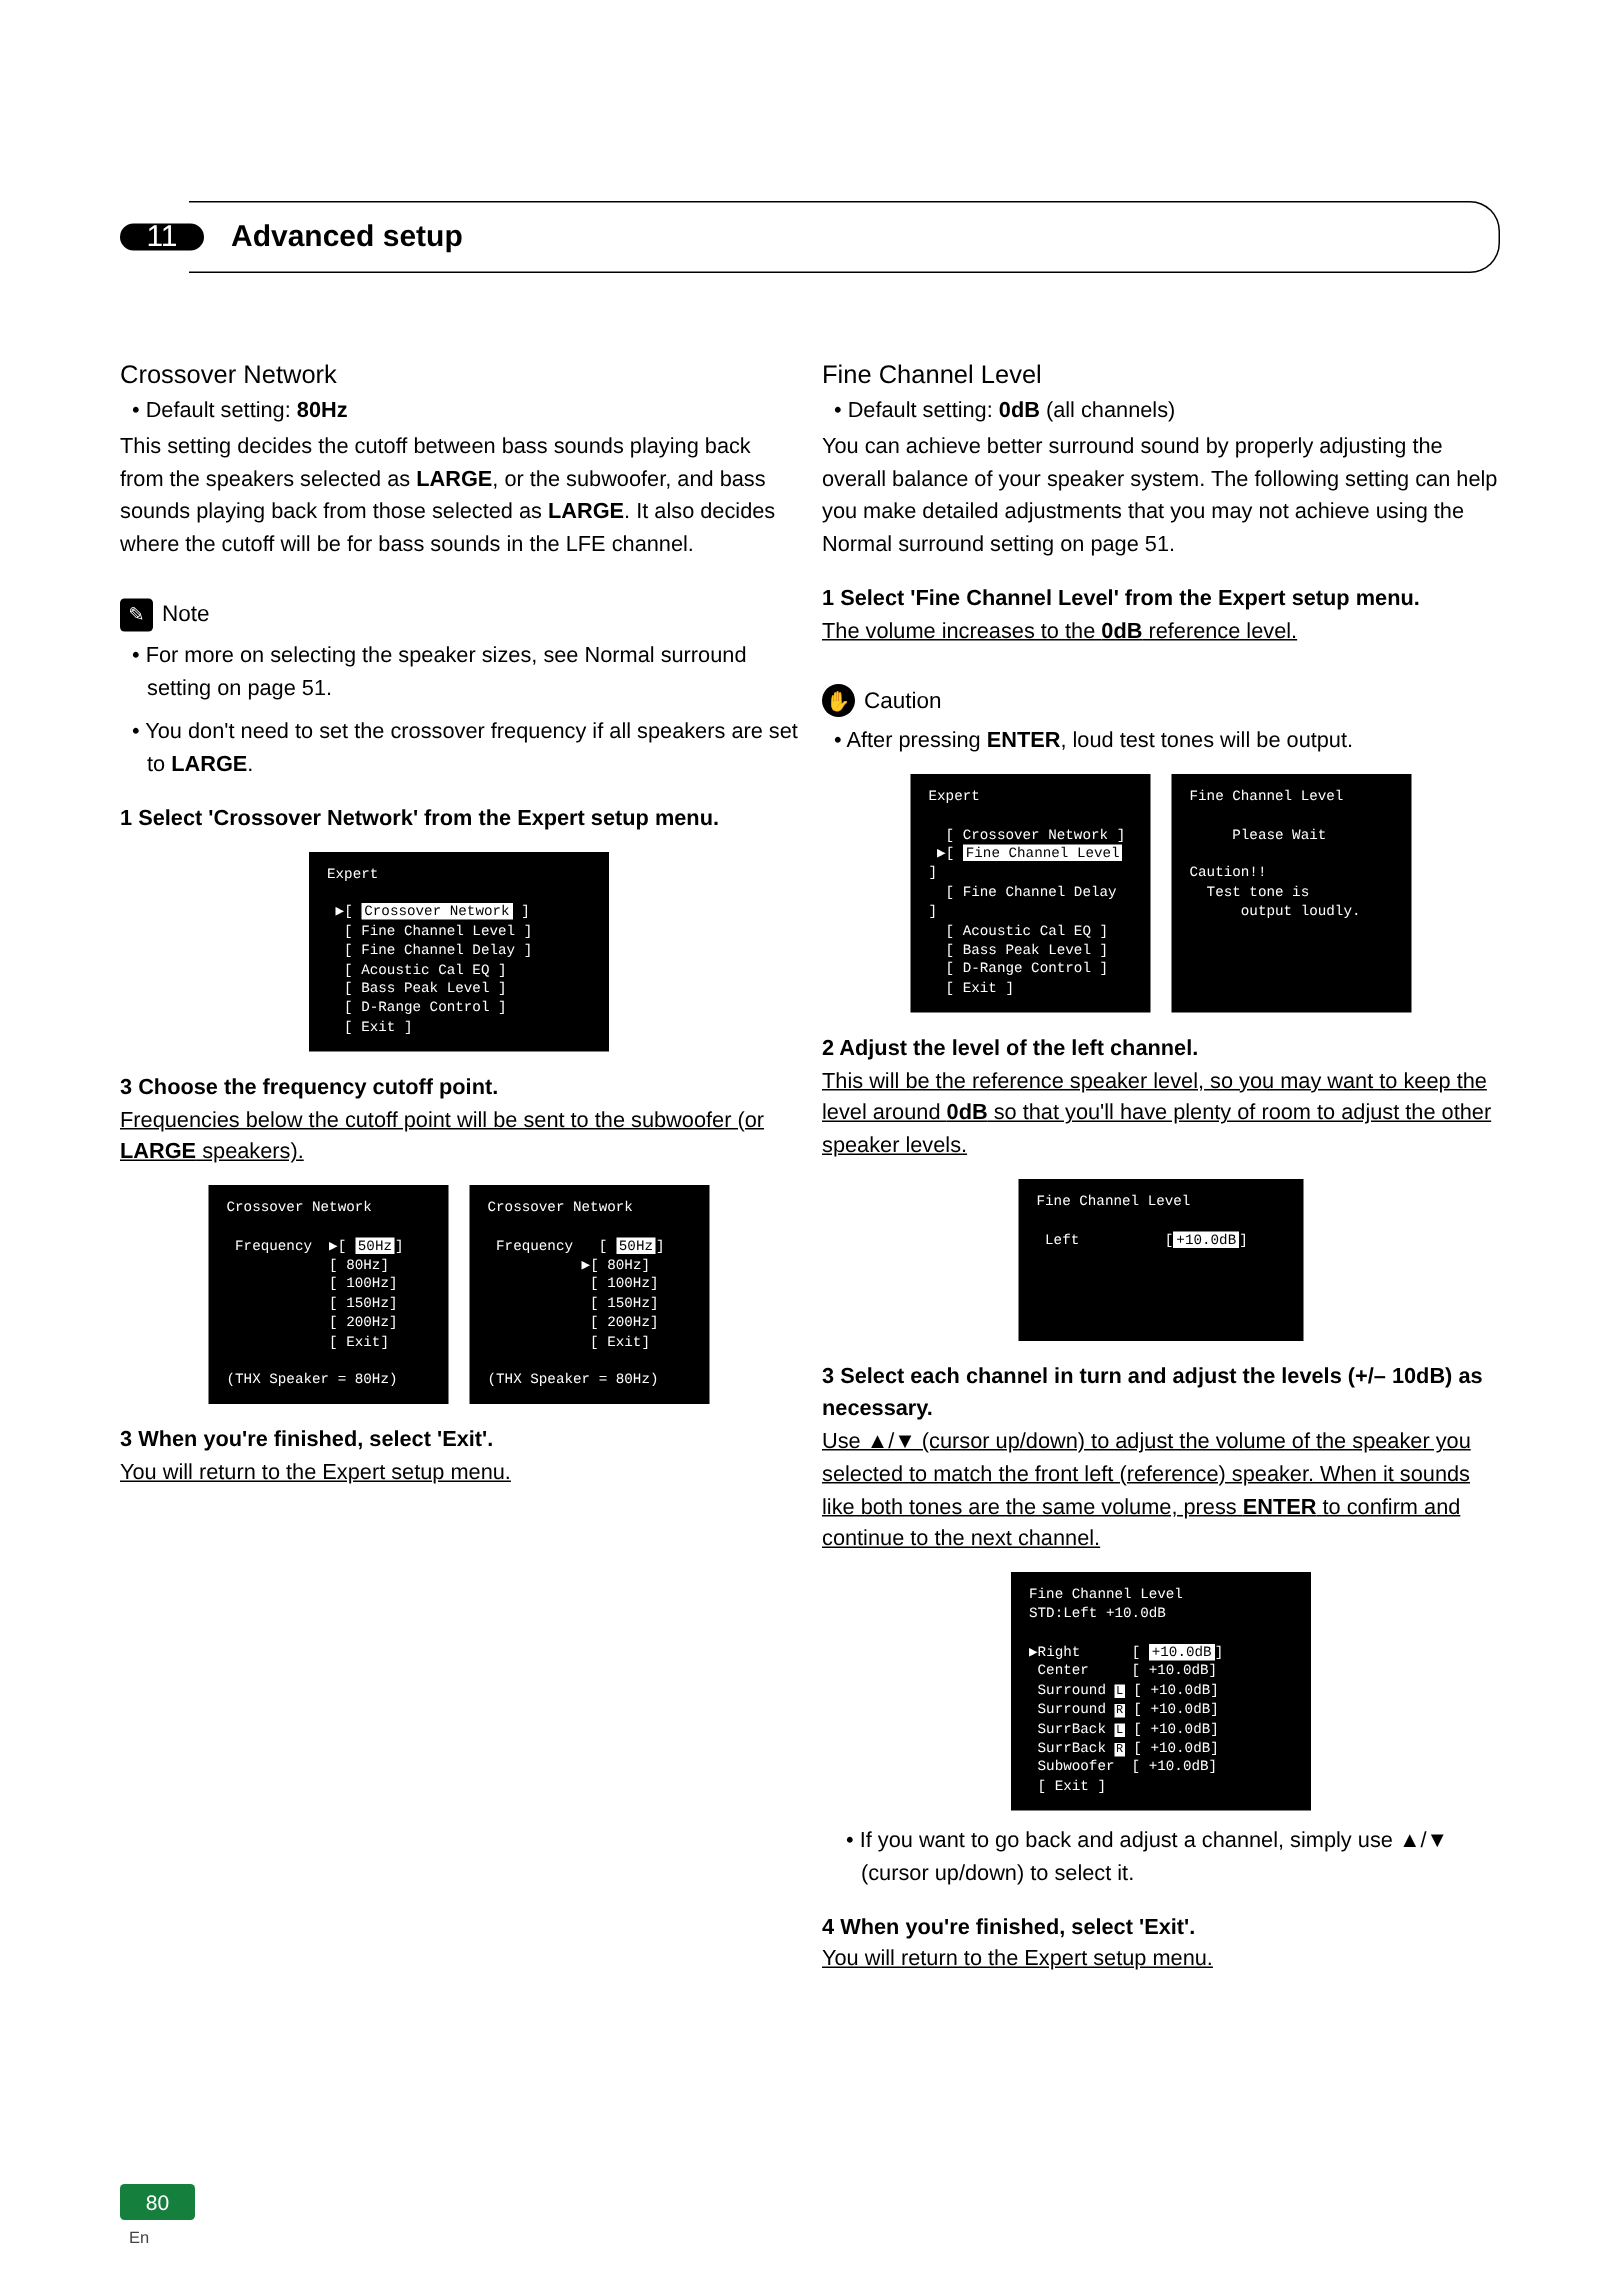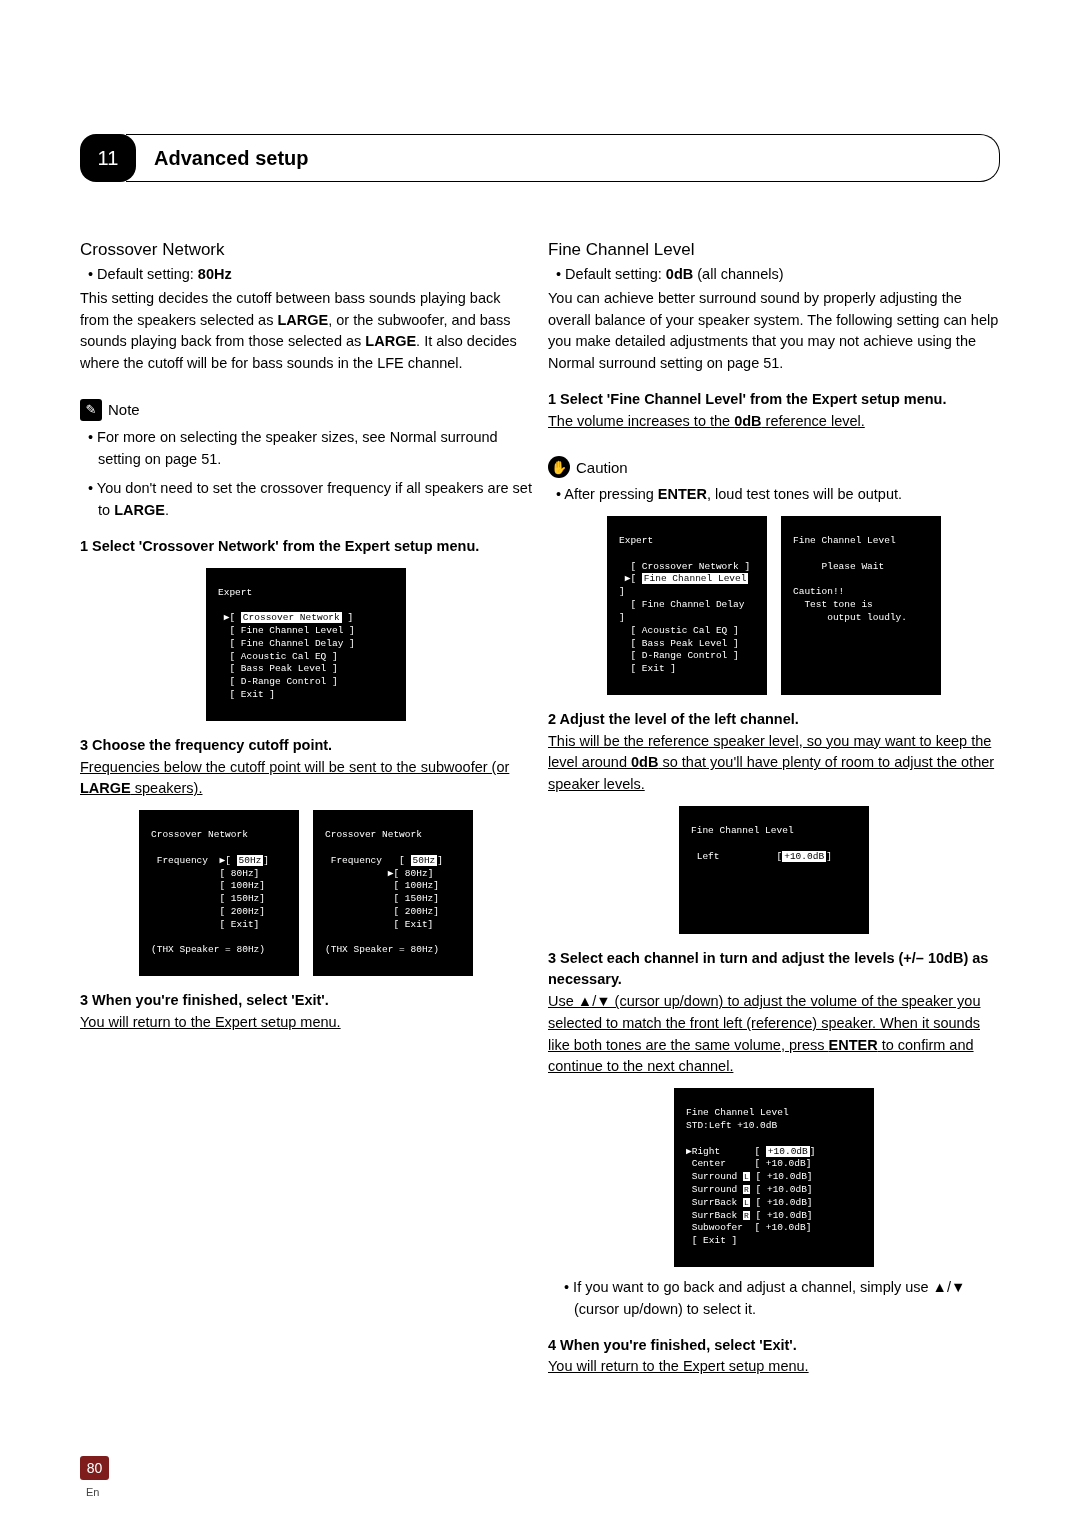--- a/index.html
+++ b/index.html
@@ -17,21 +17,21 @@
     top: 134px;
     left: 80px;
     right: 80px;
     display: flex;
     align-items: center;
   }
   .chapter-badge {
     background: #000;
     color: #fff;
     width: 56px;
-    height: 48px;
+    height: 18px;
     border-radius: 16px;
     display: flex;
     align-items: center;
     justify-content: center;
     font-size: 20px;
     font-weight: normal;
   }
   .chapter-title-wrap {
     flex: 1;
     border: 1.5px solid #000;
@@ -78,29 +78,29 @@
   .note-label { font-size: 15px; }
   .step {
     font-size: 14.5px;
     font-weight: bold;
     line-height: 1.5;
     margin-top: 14px;
   }
   .step-body { font-size: 14.5px; line-height: 1.5; text-decoration: underline; }
   .osd {
     background:#000;color:#fff;font-family:"Courier New",monospace;
-    font-size:9.5px;padding:19px 12px;margin:10px auto 4px;line-height:1.35;
+    font-size:9.5px;padding:9px 12px;margin:10px auto 4px;line-height:1.35;
   }
   .osd-single { width: 200px; }
   .osd-pair { display:flex; gap:14px; justify-content:center; margin:10px 0 4px;}
   .osd-pair .osd { width: 160px; margin:0;}
   .osd .sel { background:#fff;color:#000; padding:0 2px;}
   .page-badge {
     position:absolute; bottom:48px; left:80px;
-    background:#7f1d1d;color:#fff;width:29px;height:24px;border-radius:3px;
+    background:#15803d;color:#fff;width:50px;height:24px;border-radius:3px;
     display:flex;align-items:center;justify-content:center;font-size:14px;
   }
   .page-lang {
     position:absolute; bottom:30px; left:86px; font-size:11px; color:#444;
   }
 </style>
 </head>
 <body>
 
 <div class="header-line">

